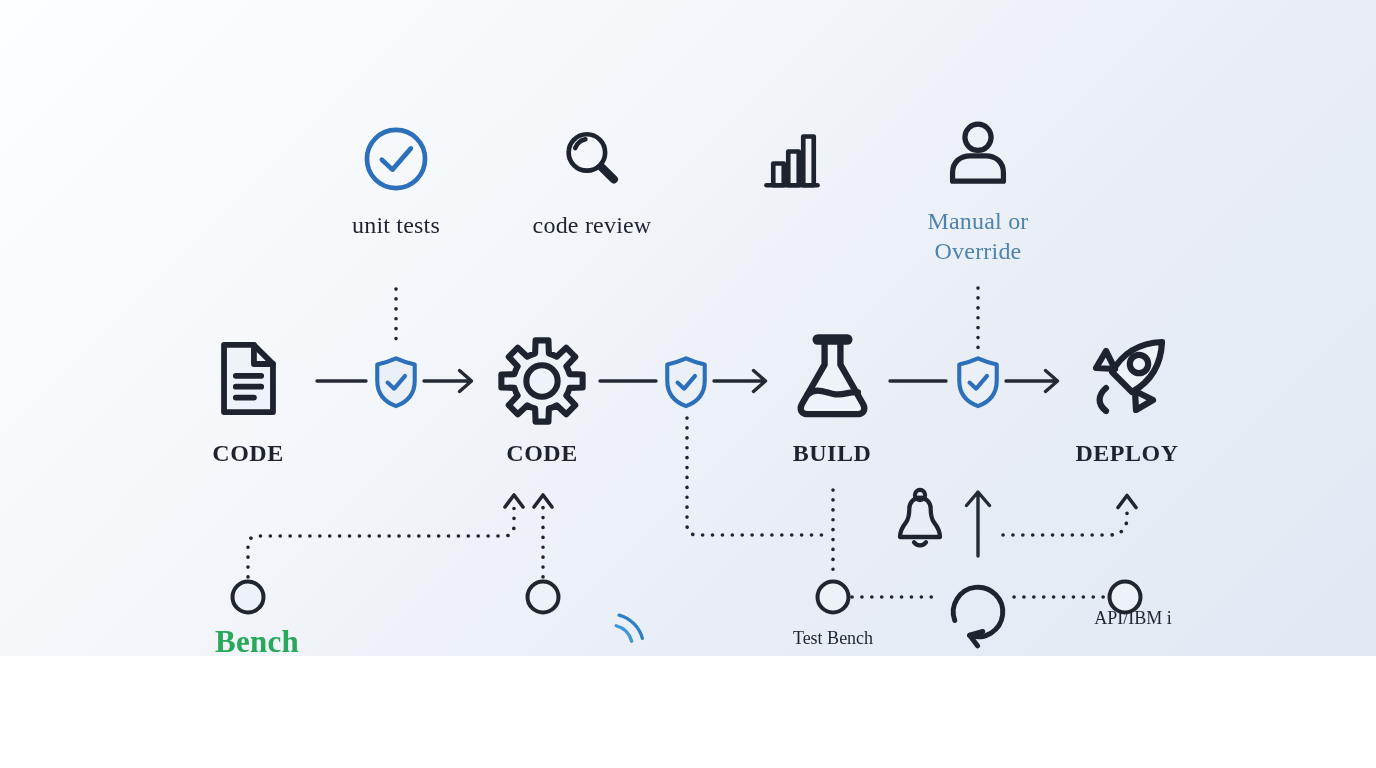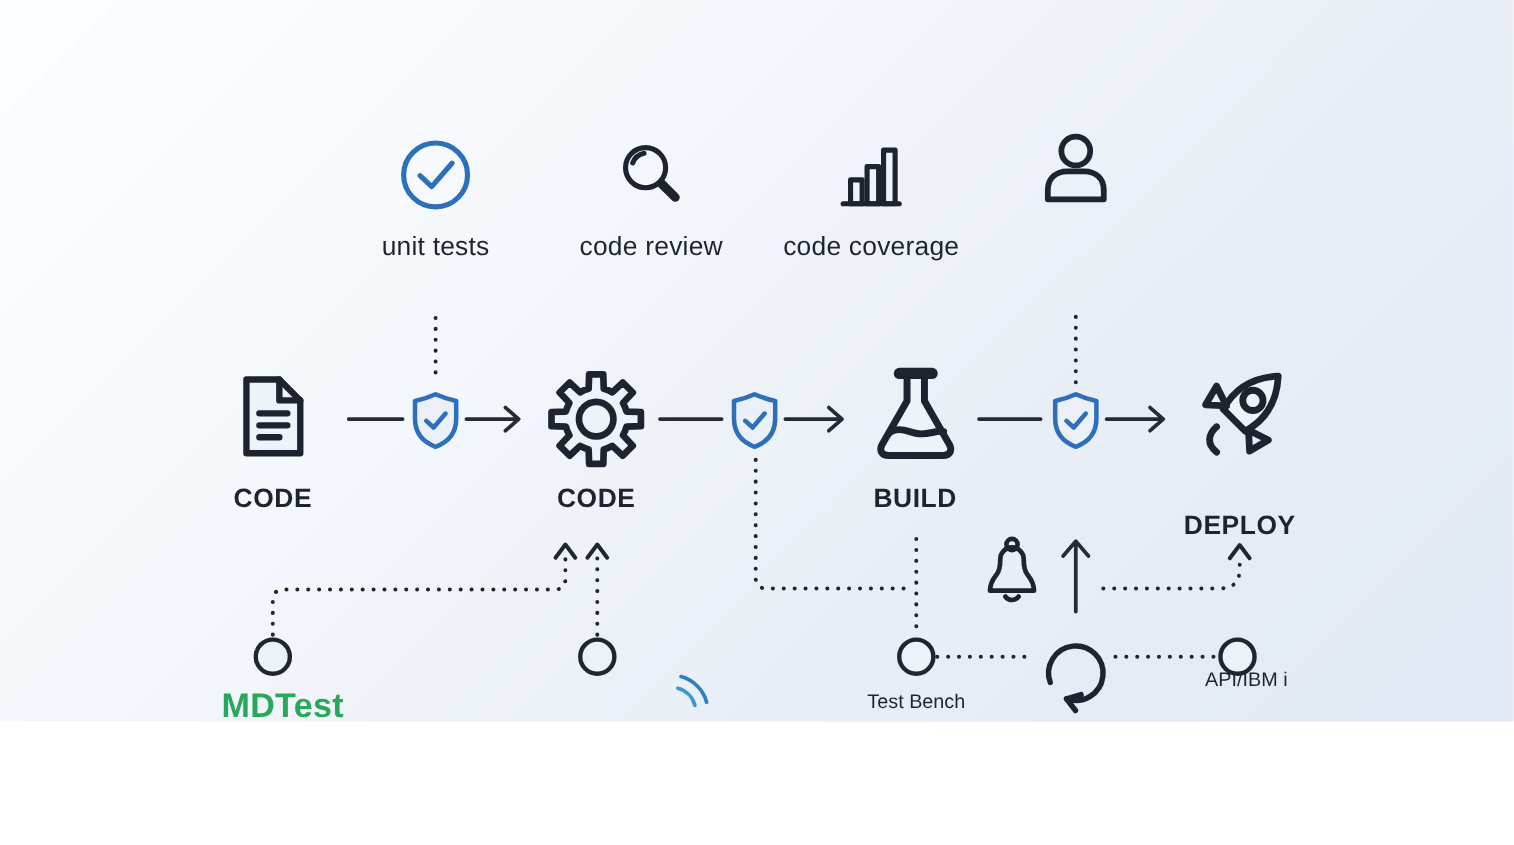--- a/index.html
+++ b/index.html
@@ -1,21 +1,21 @@
 <!DOCTYPE html>
 <html style="--ink: #1d2430; --accent_blue: #2c6fba; --steel_blue: #4e83ac; --green: #27a85b; --wave_light: #3e96d6; --wave_dark: #2b7fc6; --node_fill: #edf2f8;"><head>
 <meta charset="utf-8">
 <style>
   html,body{margin:0;padding:0;}
   #canvas{
     position:relative;
     width:1376px;height:656px;
     overflow:hidden;
     background:linear-gradient(135deg,#fdfeff 0%,#f4f7fb 35%,#e9eef6 65%,#e0e9f4 100%);
-    font-family:Liberation Sans, sans-serif;
+    font-family:Liberation Serif, serif;
     color:var(--ink,#1d2430);
   }
   .abs{position:absolute;}
   svg{display:block;overflow:visible;}
   .stroke-ink{color:var(--ink,#1d2430);}
   .stroke-blue{color:var(--accent_blue,#2c6fba);}
   .top-item{
     position:absolute;width:200px;
     display:flex;flex-direction:column;align-items:center;
   }
@@ -112,29 +112,32 @@
 
   <div class="top-item" style="left:692px;top:118px;">
     <div class="top-iconbox">
       <svg class="stroke-ink" width="72" height="72" viewBox="0 0 48 48" fill="none" stroke="currentColor" stroke-width="3.1" stroke-linecap="round" stroke-linejoin="round">
         <path d="M7 41.5 H41"></path>
         <rect x="11.5" y="27" width="7" height="14.5"></rect>
         <rect x="21.5" y="19" width="7" height="22.5"></rect>
         <rect x="31.5" y="9" width="7" height="32.5"></rect>
       </svg>
     </div>
-    <div class="top-label">code coverage</div>
   </div>
 
   <div class="top-item" style="left:878px;top:114px;">
     <div class="top-iconbox">
       <svg class="stroke-ink" width="74" height="74" viewBox="0 0 48 48" fill="none" stroke="currentColor" stroke-width="3.4" stroke-linecap="round" stroke-linejoin="round">
         <circle cx="24" cy="12.5" r="8.5"></circle>
         <path d="M7.5 41 V35.5 C7.5 28.5 12.5 24.5 19 24.5 H29 C35.5 24.5 40.5 28.5 40.5 35.5 V41 Z"></path>
       </svg>
+    </div>
+    <div class="top-label steel">
+      <div>Manual or</div>
+      <div>Override</div>
     </div>
   </div>
 
   <svg class="abs icon" style="left:205px;top:335px;" width="87" height="87" viewBox="0 0 48 48" fill="#eef3f9" stroke="#1d2430" stroke-width="3.2" stroke-linecap="round" stroke-linejoin="round">
     <path d="M10.5 5.5 H27 L37.5 16 V42.5 H10.5 Z"></path>
     <path d="M27 5.5 V16 H37.5" fill="none"></path>
     <path d="M17 22.5 H31 M17 28.5 H31 M17 34.5 H27" fill="none"></path>
   </svg>
 
   <svg class="abs icon stroke-blue" style="left:367px;top:353px;" width="58" height="58" viewBox="0 0 48 48" fill="#ebf0f7" stroke="currentColor" stroke-width="3.4" stroke-linecap="round" stroke-linejoin="round">
@@ -167,34 +170,34 @@
     <path d="M41.5 6.5 C30 7 21.5 12.5 16.5 21.5 L26.5 31.5 C35.5 26.5 41 18 41.5 6.5 Z" fill="#eef3f9"></path>
     <circle cx="30" cy="17.5" r="4.6"></circle>
     <path d="M18 20 L8.5 19.5 L13.5 11 Z"></path>
     <path d="M28 31 L28.5 40.5 L37 35.5 Z"></path>
     <path d="M13.5 29.5 C9.5 33 9 37.5 13.5 41"></path>
   </svg>
 
   <div class="stage-label lbl" style="left:248px;top:440px;">CODE</div>
   <div class="stage-label lbl" style="left:542px;top:440px;">CODE</div>
   <div class="stage-label lbl" style="left:832px;top:440px;">BUILD</div>
-  <div class="stage-label lbl" style="left:1127px;top:464px;">DEPLOY</div>
+  <div class="stage-label lbl" style="left:1127px;top:440px;">DEPLOY</div>
 
   <svg class="abs icon" style="left:888px;top:487px;" width="64" height="64" viewBox="0 0 48 48" fill="none" stroke="#1d2430" stroke-width="3.2" stroke-linecap="round" stroke-linejoin="round">
     <circle cx="24" cy="6" r="3.8"></circle>
     <path d="M9 37.5 C9 32 11.5 29 13.5 26.5 C15.5 24 16 20 16 16 A8 8 0 0 1 32 16 C32 20 32.5 24 34.5 26.5 C36.5 29 39 32 39 37.5 Z"></path>
     <path d="M19.5 41.5 A5.5 5.5 0 0 0 28.5 41.5"></path>
   </svg>
 
   <svg class="abs icon" style="left:942px;top:576px;" width="72" height="72" viewBox="0 0 48 48" fill="none" stroke="#1d2430" stroke-width="3.3" stroke-linecap="round" stroke-linejoin="round">
     <path d="M8.5 29.6 A16.5 16.5 0 1 1 18.4 39.5"></path>
     <path d="M23.8 46.6 L18.4 39.5 L27.2 37"></path>
   </svg>
 
-  <div class="tool-label mdtest lbl" style="left:257px;top:624px;">MDTest</div>
+  <div class="tool-label mdtest lbl" style="left:257px;top:624px;">Bench</div>
 
   <svg class="abs lbl" style="left:610px;top:603px;" width="34" height="44" viewBox="0 0 30 40" fill="none" stroke-linecap="round">
     <path d="M5.2 20.7 A20 20 0 0 1 19.3 34.8" stroke="#3e96d6" stroke-width="3"></path>
     <path d="M7.8 11 A30 30 0 0 1 29 32.2" stroke="#2b7fc6" stroke-width="3"></path>
   </svg>
 
   <div class="tool-label lbl" style="left:833px;top:628px;">Test Bench</div>
   <div class="tool-label lbl" style="left:1122px;top:608px;margin-left:11px;">API/IBM i</div>
 
 </div>

